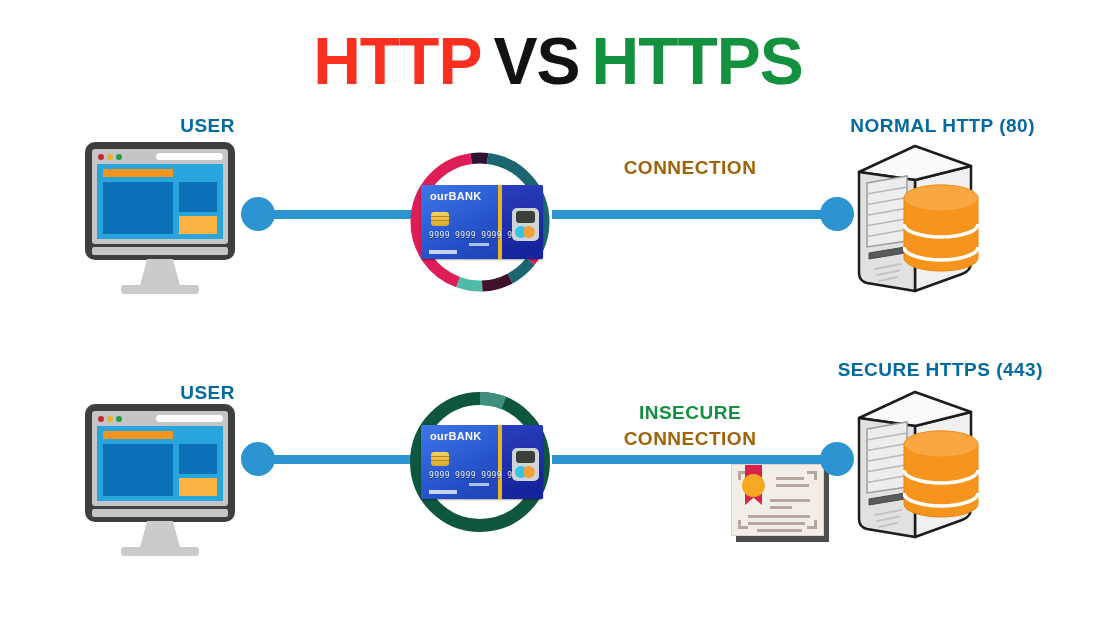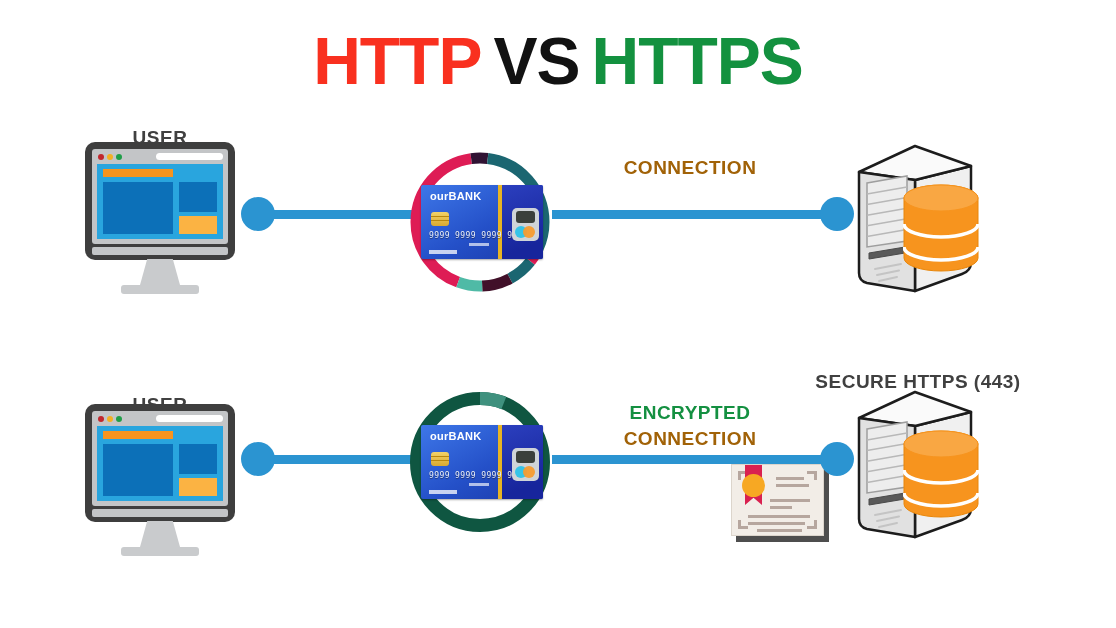--- a/index.html
+++ b/index.html
@@ -23,22 +23,22 @@
           font-family:"Liberation Sans", sans-serif;text-decoration:underline;}
 
   
   .title{position:absolute;top:26px;left:0;width:100%;text-align:center;
          font-size:66px;font-weight:700;letter-spacing:-1px;line-height:70px;}
   .title .t-http{color:var(--title-red);}
   .title .t-vs{color:#121212;margin:0 12px;}
   .title .t-https{color:var(--title-green);}
 
   
-  .lbl{position:absolute;font-weight:700;color:#404040;text-align:center;
-       font-size:19px;letter-spacing:.5px;margin-top:12px;}
+  .lbl{position:absolute;font-weight:700;color:#0369a1;text-align:right;
+       font-size:19px;letter-spacing:.5px;}
   .status{position:absolute;width:190px;text-align:center;font-weight:800;
           font-size:19px;letter-spacing:.5px;line-height:26px;}
   .status .w1{display:block;}
   .status .w2{display:block;color:#a16207;}
   .status.insecure .w1{color:var(--ins-red);}
   .status.encrypted .w1{color:var(--enc-green);}
 
   
   .cline{position:absolute;height:9px;background:var(--blue);}
   .cdot{position:absolute;width:34px;height:34px;border-radius:50%;background:var(--blue);}
@@ -160,20 +160,21 @@
       <div class="globe"></div>
       <div class="circ cyan"></div>
       <div class="circ org"></div>
     </div>
   </div>
 
   <div class="status insecure" style="left:595px;top:155px;">
     <span class="w2">CONNECTION</span>
   </div>
 
+  <div class="lbl" style="left:790px;top:115px;width:245px;">NORMAL HTTP (80)</div>
 
   <svg class="srv" style="left:845px;top:136px;" width="140" height="162" viewBox="0 0 140 162">
     <path d="M70,44 L126,30 L126,126 Q126,135 117,138 L70,155 Z" fill="#F0F0F0" stroke="#1C1C1C" stroke-width="2.5" stroke-linejoin="round"></path>
     <path d="M14,36 L70,10 L126,30 L70,44 Z" fill="#FAFAFA" stroke="#1C1C1C" stroke-width="2.5" stroke-linejoin="round"></path>
     <path d="M14,36 L70,44 L70,155 L22,147 Q14,145 14,137 Z" fill="#E1E1E1" stroke="#1C1C1C" stroke-width="2.5" stroke-linejoin="round"></path>
     <path d="M22,47 L62,40 L62,105 L22,111 Z" fill="#EDEDED" stroke="#9E9E9E" stroke-width="1.5"></path>
     <path d="M22,58 L62,51 M22,68.6 L62,61.6 M22,79.2 L62,72.2 M22,89.8 L62,82.8 M22,100.4 L62,93.4" stroke="#B8B8B8" stroke-width="1.5"></path>
     <path d="M24,117 L60,111 L60,117 L24,123 Z" fill="#5A5A5A" stroke="#4A4A4A" stroke-linejoin="round"></path>
     <path d="M30,133 L56,128 M32,139 L54,134.5 M34,145 L52,141" stroke="#C4C4C4" stroke-width="2" stroke-linecap="round"></path>
   </svg>
@@ -227,21 +228,21 @@
     <div class="exp"></div>
     <div class="holder"></div>
     <div class="logo">
       <div class="globe"></div>
       <div class="circ cyan"></div>
       <div class="circ org"></div>
     </div>
   </div>
 
   <div class="status encrypted" style="left:595px;top:400px;">
-    <span class="w1">ENCRYPTED</span>
+    <span class="w1">INSECURE</span>
     <span class="w2">CONNECTION</span>
   </div>
 
   <div class="lbl" style="left:793px;top:359px;width:250px;">SECURE HTTPS (443)</div>
 
   <svg class="srv" style="left:845px;top:382px;" width="140" height="162" viewBox="0 0 140 162">
     <path d="M70,44 L126,30 L126,126 Q126,135 117,138 L70,155 Z" fill="#F0F0F0" stroke="#1C1C1C" stroke-width="2.5" stroke-linejoin="round"></path>
     <path d="M14,36 L70,10 L126,30 L70,44 Z" fill="#FAFAFA" stroke="#1C1C1C" stroke-width="2.5" stroke-linejoin="round"></path>
     <path d="M14,36 L70,44 L70,155 L22,147 Q14,145 14,137 Z" fill="#E1E1E1" stroke="#1C1C1C" stroke-width="2.5" stroke-linejoin="round"></path>
     <path d="M22,47 L62,40 L62,105 L22,111 Z" fill="#EDEDED" stroke="#9E9E9E" stroke-width="1.5"></path>

